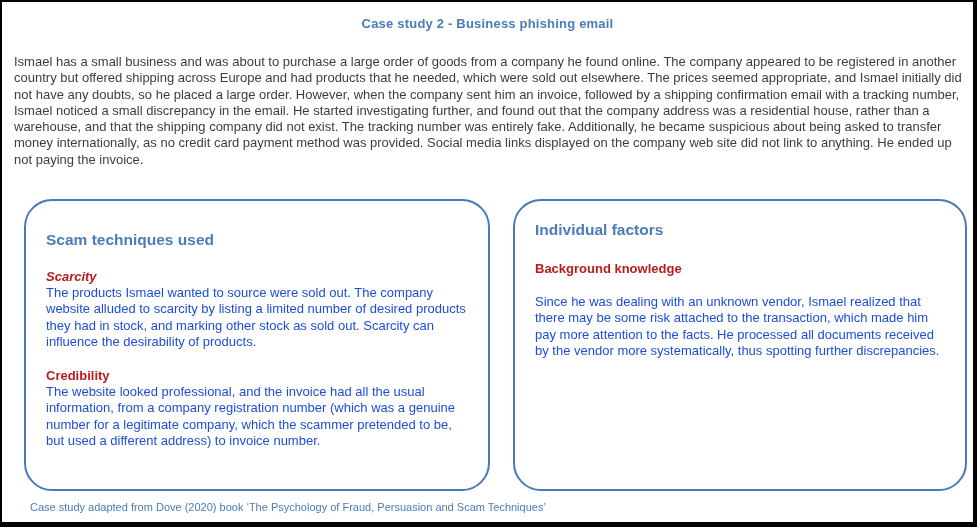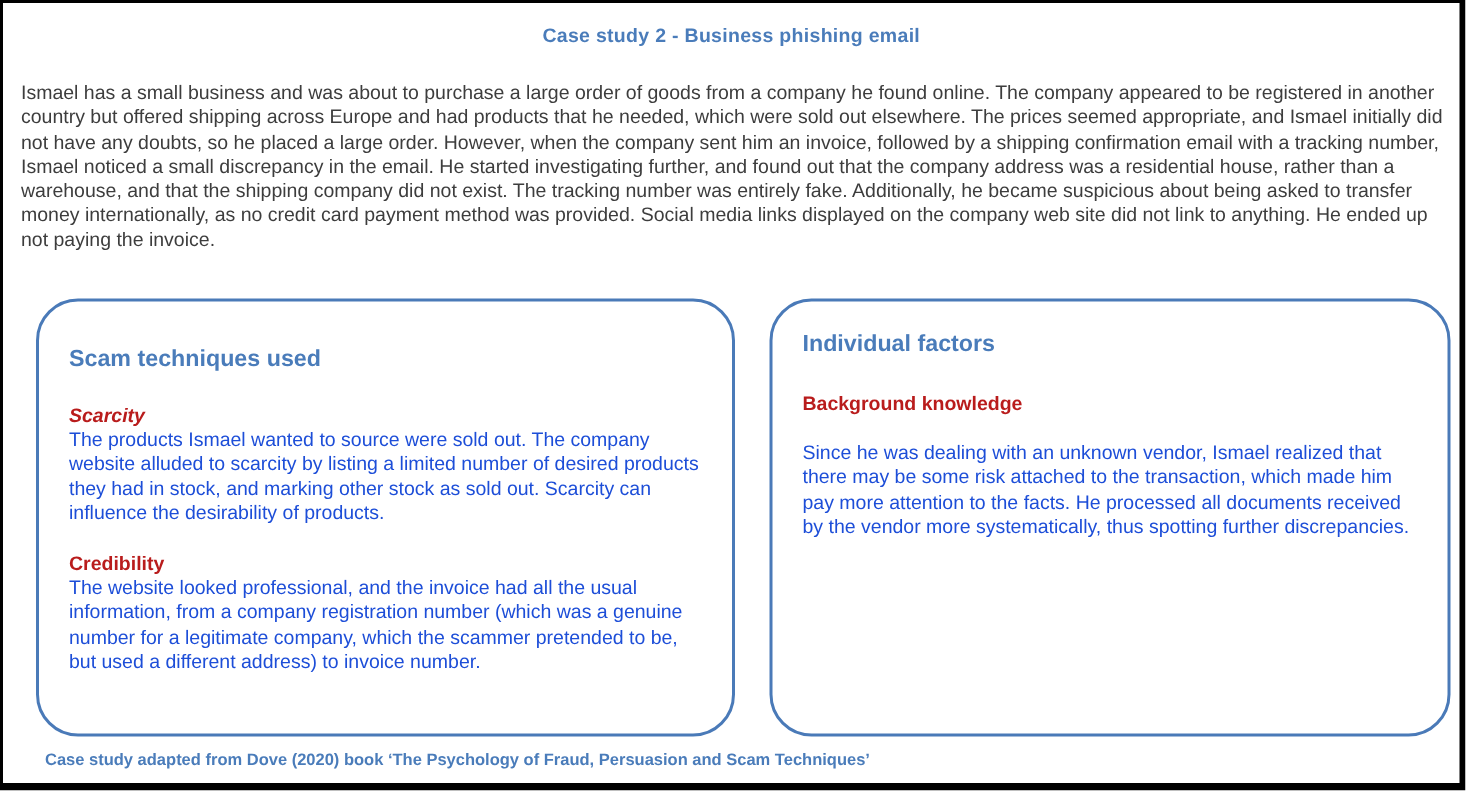--- a/index.html
+++ b/index.html
@@ -75,21 +75,21 @@
     color: #1d4ed8;
     margin: 0;
   }
   .box-left  .section-first { margin-top: 20px; }
   .box-right .section-first { margin-top: 22px; }
   .footer-note {
     position: absolute;
     left: 28px;
     top: 499px;
     font-size: 11px;
-    font-weight: bold;
+    font-weight: normal;
     color: #4a7cba;
   }
 </style>
 </head>
 <body>
 
 <div class="page">
 
   <div class="doc-title">Case study 2 - Business phishing email</div>
 

